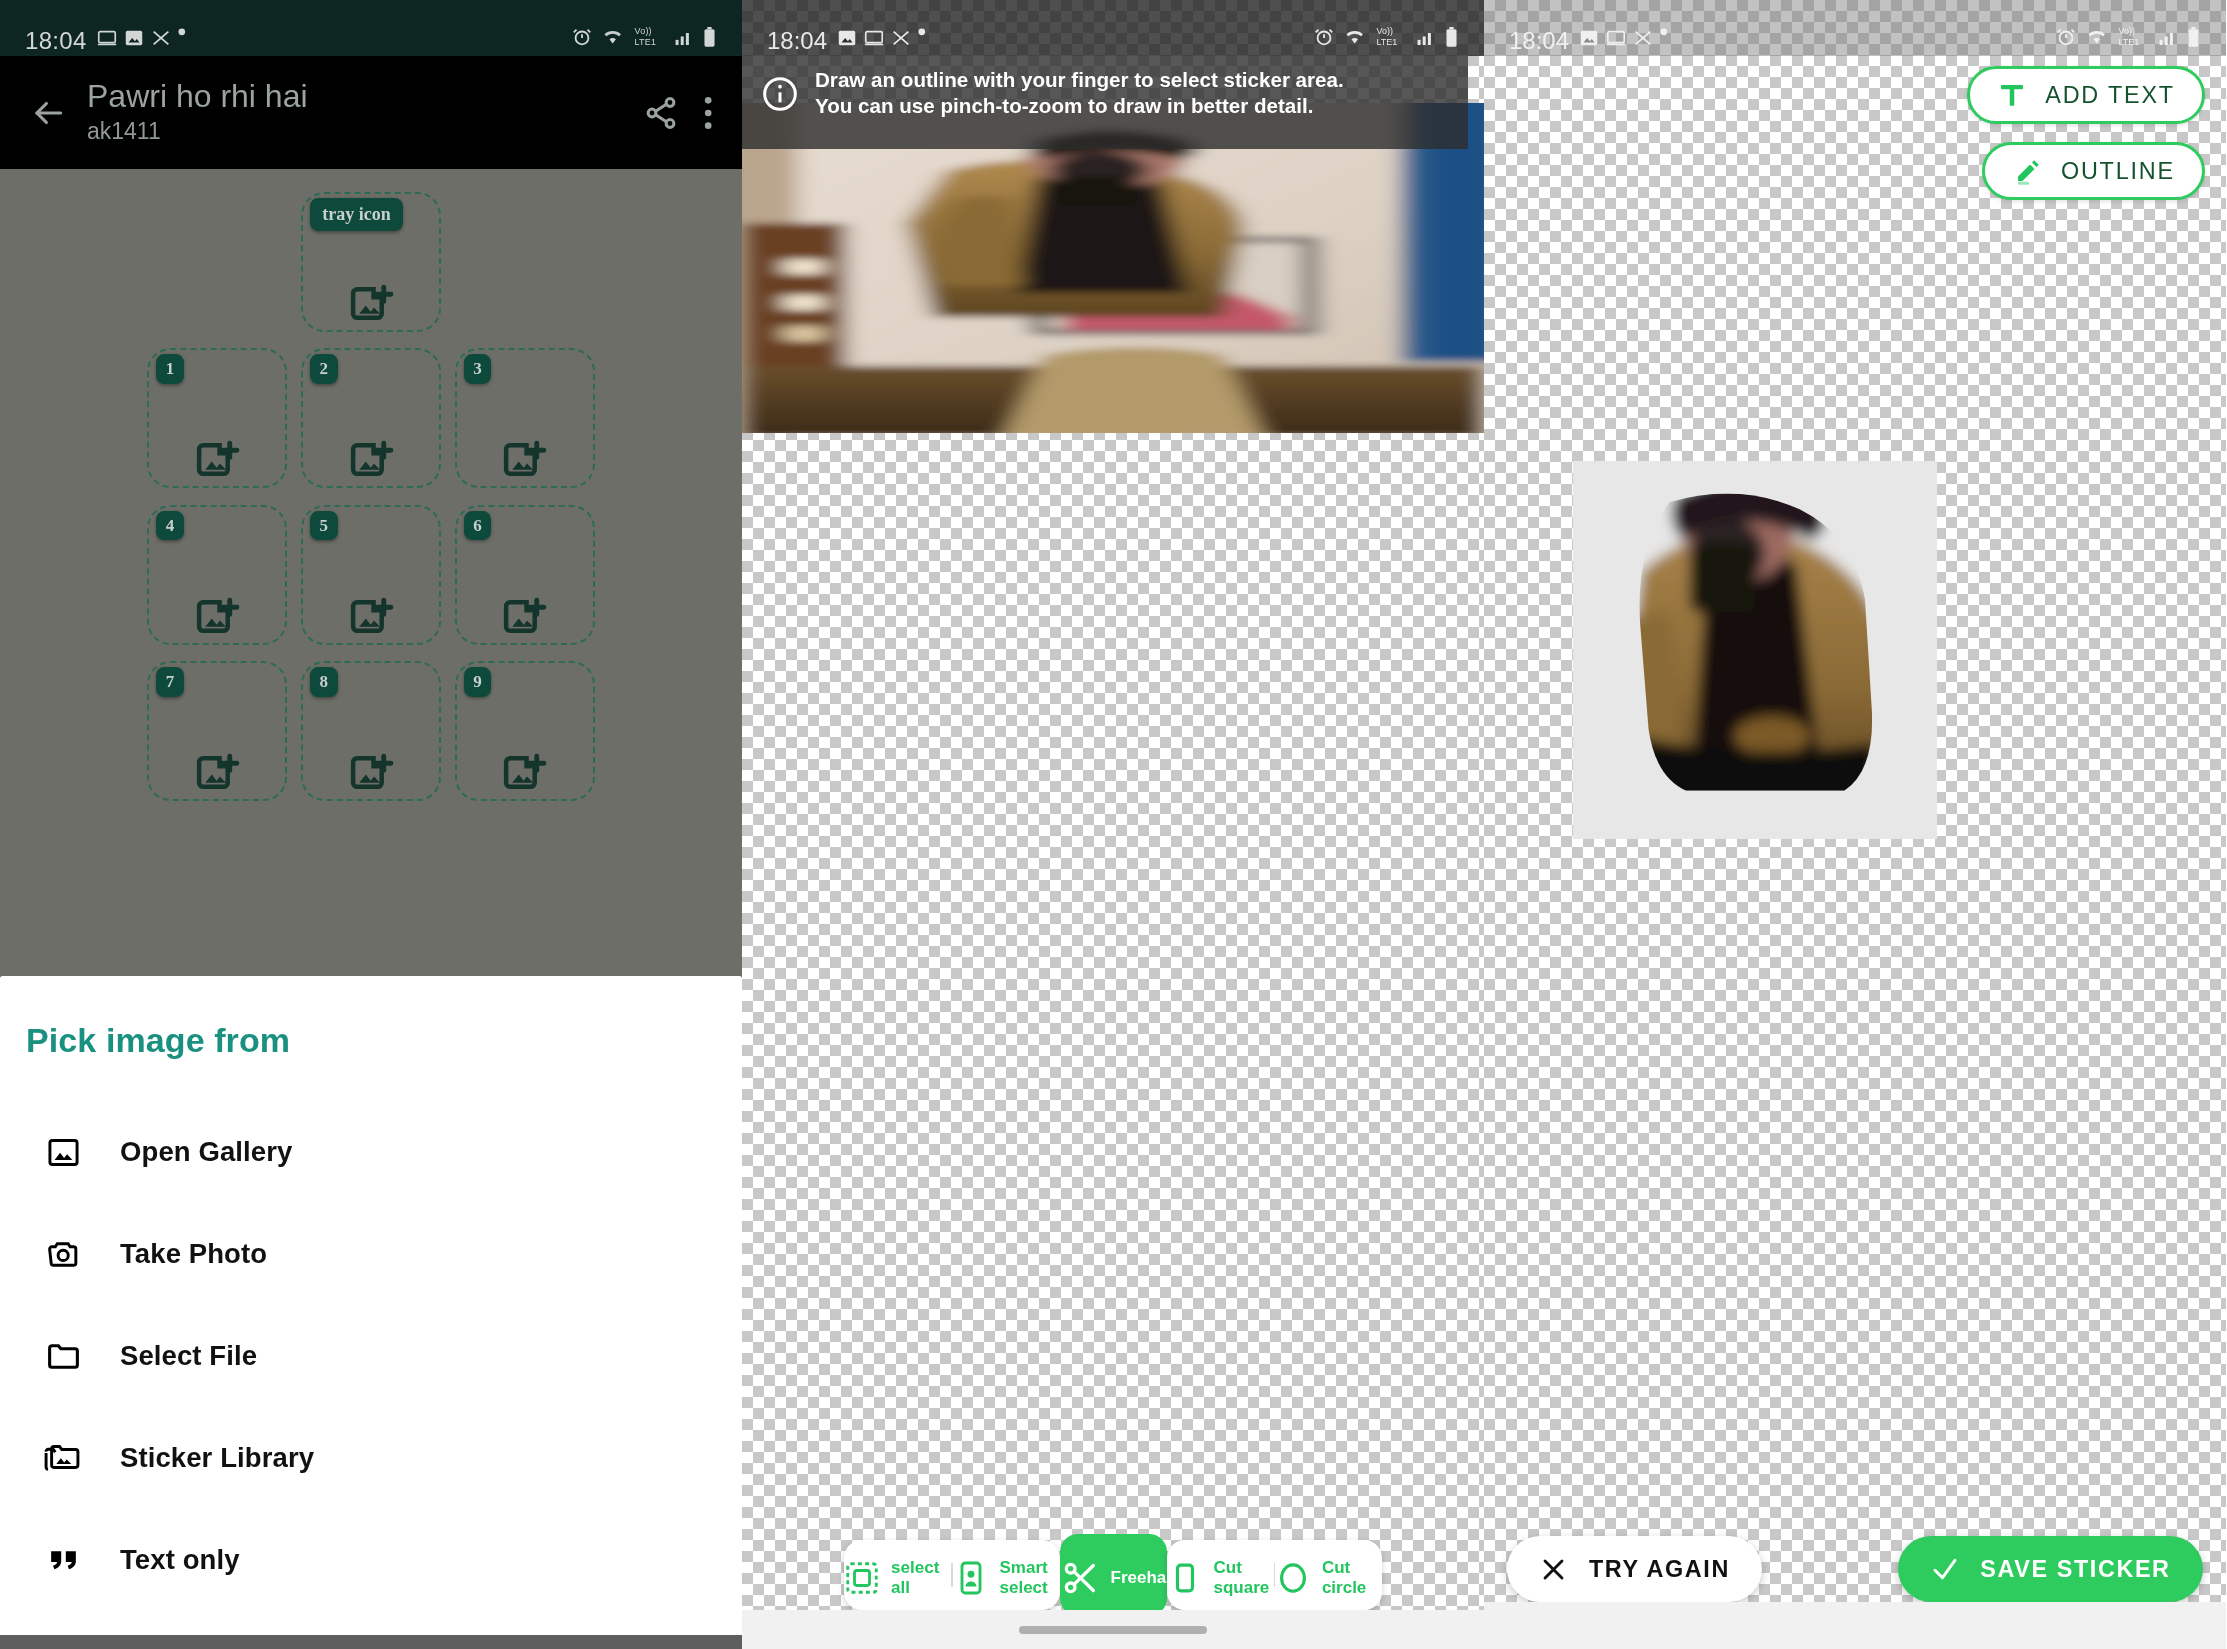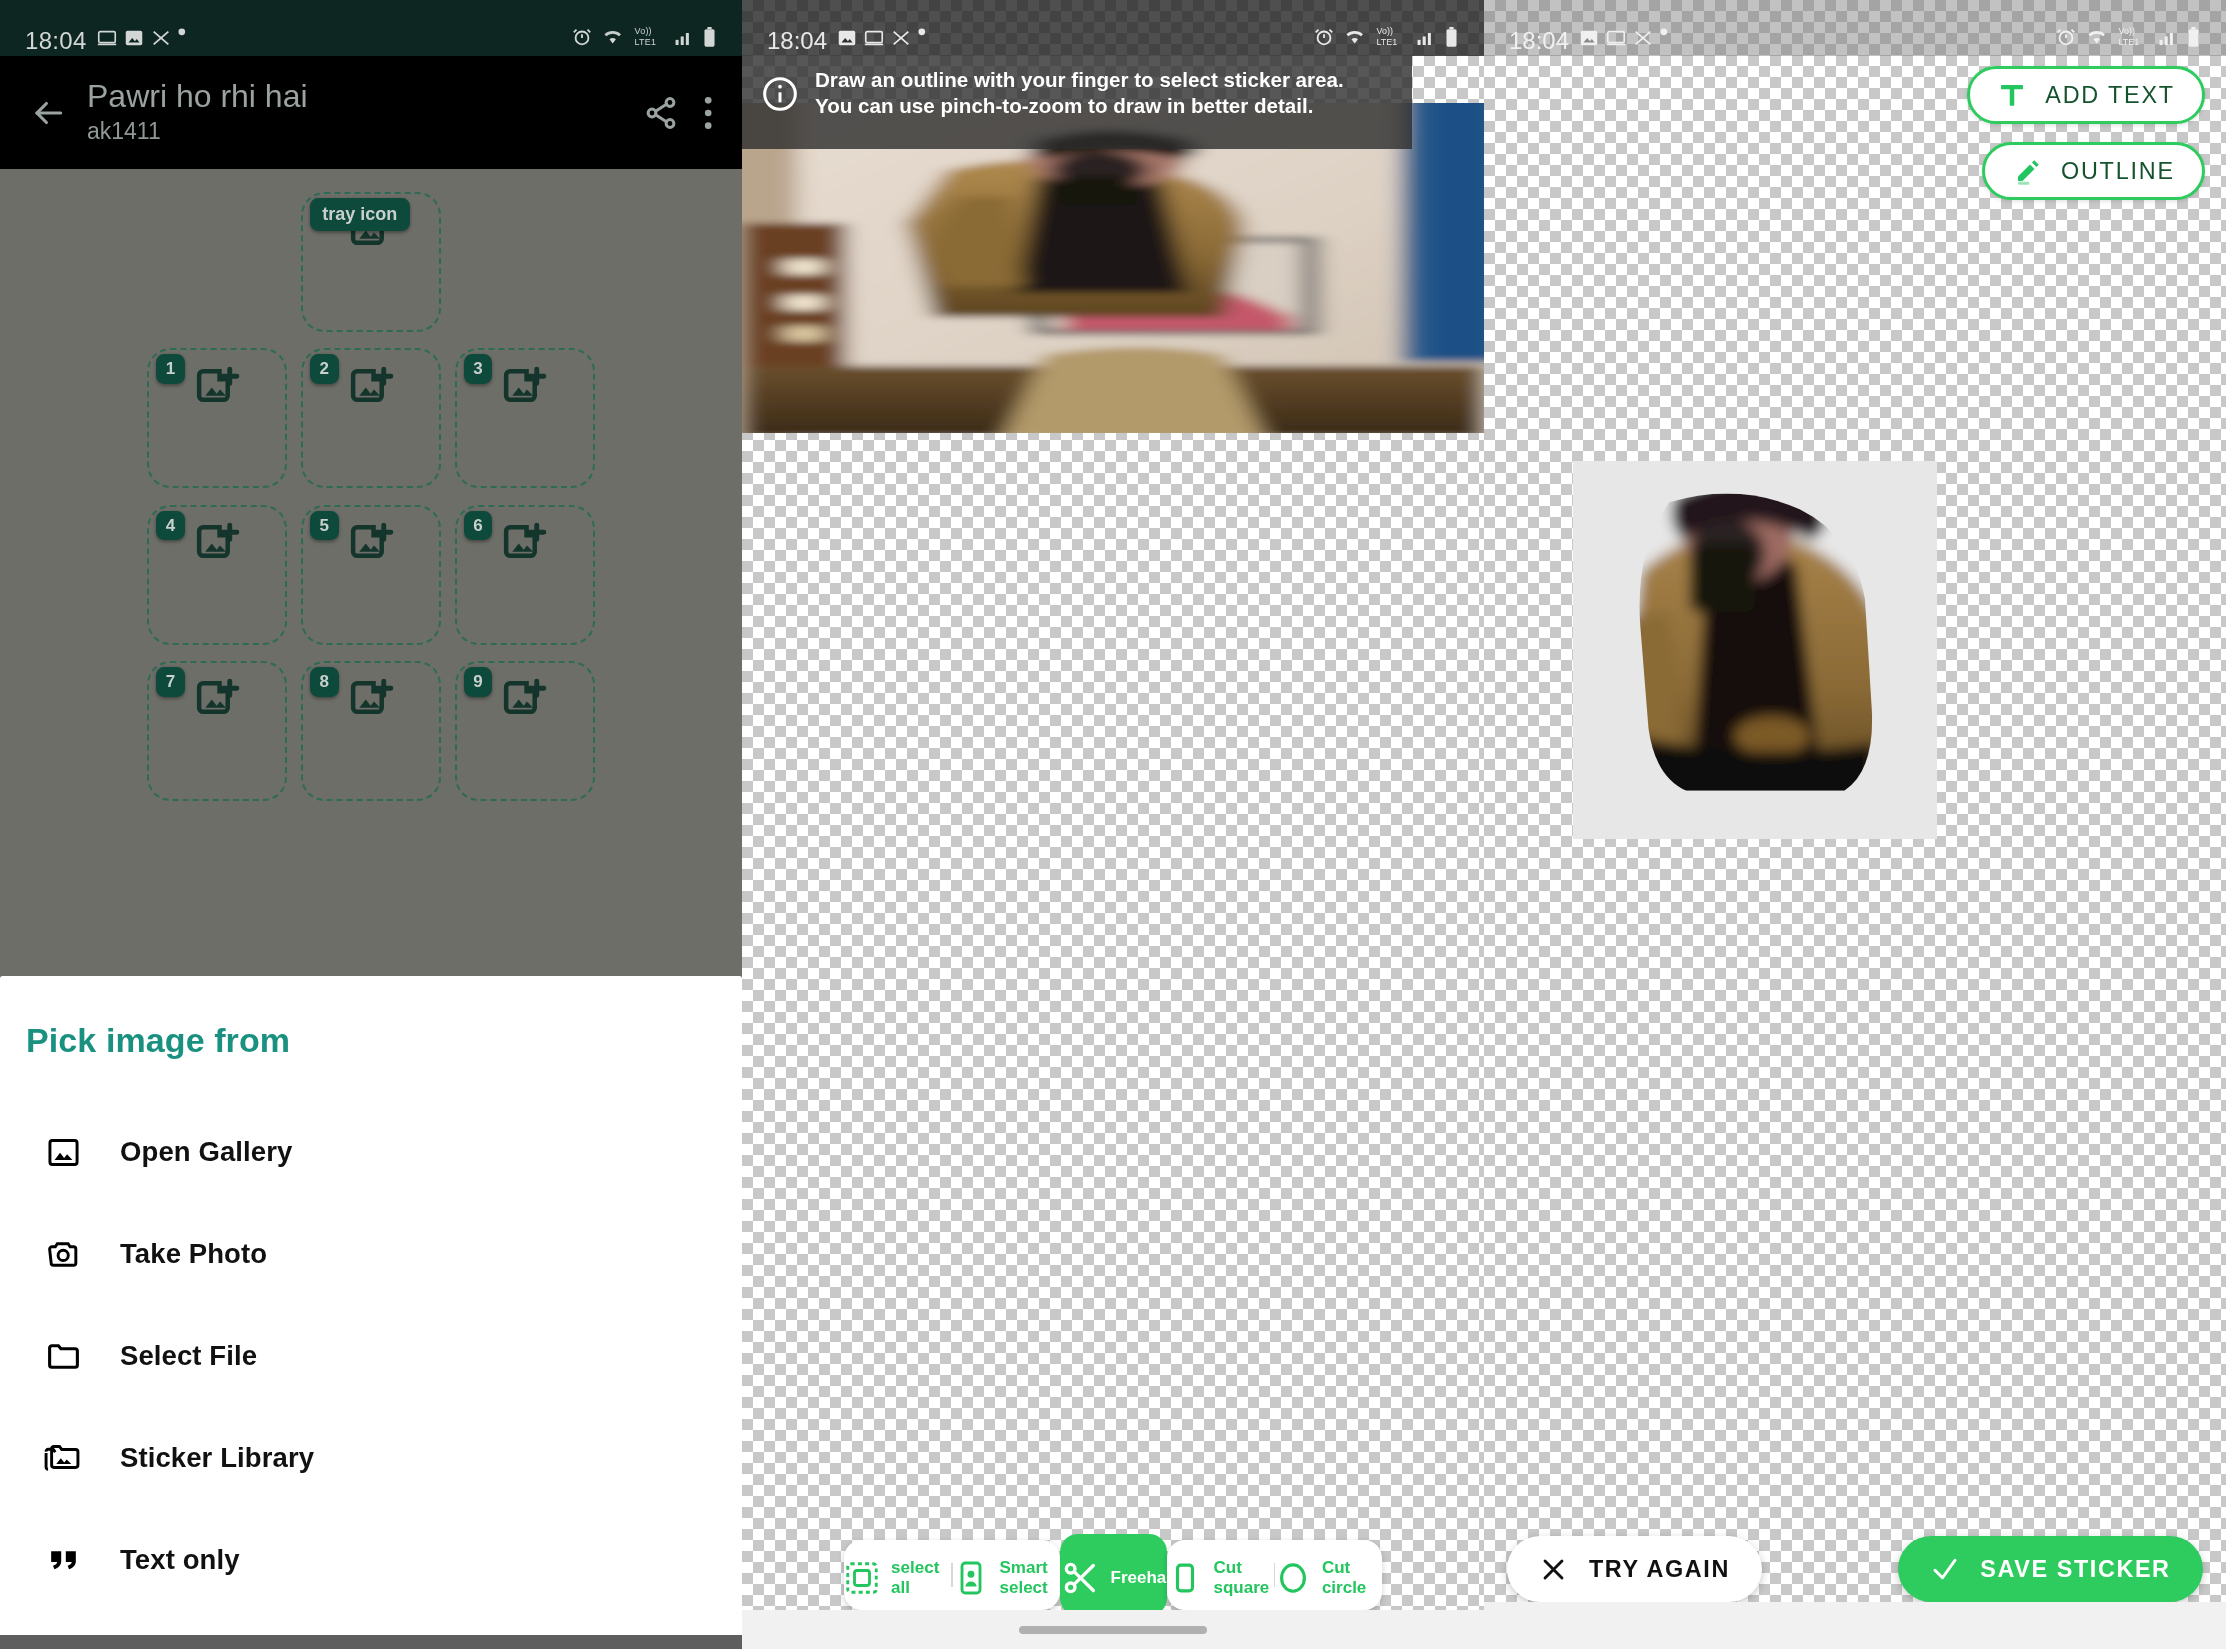--- a/index.html
+++ b/index.html
@@ -45,21 +45,21 @@
   .p1-actions { display: flex; align-items: center; gap: 23.4px; padding-right: 6.9px; }
 
   .p1-body { position: absolute; top: 170px; left: 0; width: 742px; bottom: 0; }
 
   .tray-wrap { padding: 13.7px 0 0 0; }
   .tray-row { display: flex; justify-content: center; }
   .cell {
     position: relative;
     width: 140px; height: 140px; margin: 8.2px 6.9px;
     border: 2.7px dashed #2e6b55; border-radius: 23.4px;
-    display: flex; align-items: flex-start; justify-content: center;
+    display: flex; align-items: flex-end; justify-content: center; font-family: Liberation Serif, serif;
   }
   .cell .badge {
     position: absolute; top: 4.1px; left: 6.9px;
     background: #0d4a3c; color: #c9cfcc;
     border-radius: 8.2px; padding: 4.8px 9.6px; font-size: 17px; font-weight: 700;
     box-shadow: 0 1.4px 3.4px rgba(0,0,0,.35);
   }
   .cell .badge.wide { padding: 6.2px 12.4px; font-size: 18px; }
   .cell .addimg { width: 49px; height: 49px; margin-top: 12.4px; }
   .grid3 { display: flex; justify-content: center; }
@@ -75,21 +75,21 @@
   .sheet-label { font-size: 27.5px; color: #111111; font-weight: 700; margin-left: 37px; letter-spacing: 0.1px; }
   .navbar-dark { position: absolute; left: 0; bottom: 0; width: 742px; height: 15px; background: #5e5e5e; }
 
   
   .p2-statusbar {
     position: absolute; top: 0; left: 0; width: 742px; height: 56px;
     background: rgba(30,30,30,.78); color: #e8e8e8;
     display: flex; align-items: center; padding: 0 25px; font-size: 23px;
   }
   .p2-banner {
-    position: absolute; top: 56px; left: 0; width: 670px; height: 93px;
+    position: absolute; top: 56px; left: 0; width: 726px; height: 93px;
     background: rgba(45,45,45,.80);
     display: flex; align-items: flex-start; padding: 11px 18px 0 18px;
   }
   .p2-banner .info { flex: 0 0 40px; margin-top: 6.9px; }
   .p2-banner .btxt { color: #ffffff; font-size: 20.6px; font-weight: 700; line-height: 1.28; margin-left: 15px; }
   .p2-photo {
     position: absolute; left: 0; top: 103px; width: 742px; height: 330px;
   }
   .photo-box {
     position: absolute; left: 0; top: 0; width: 742px; height: 330px;

